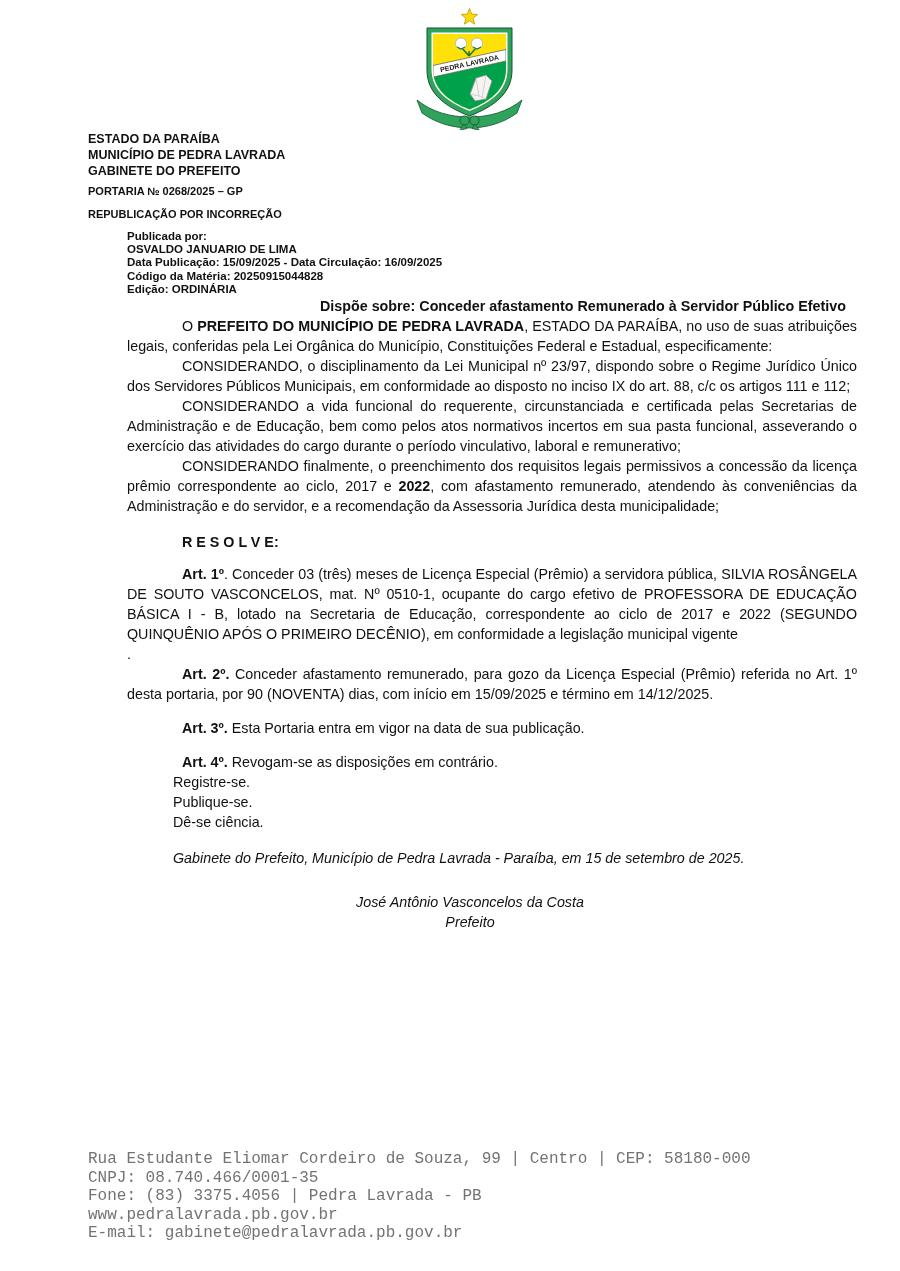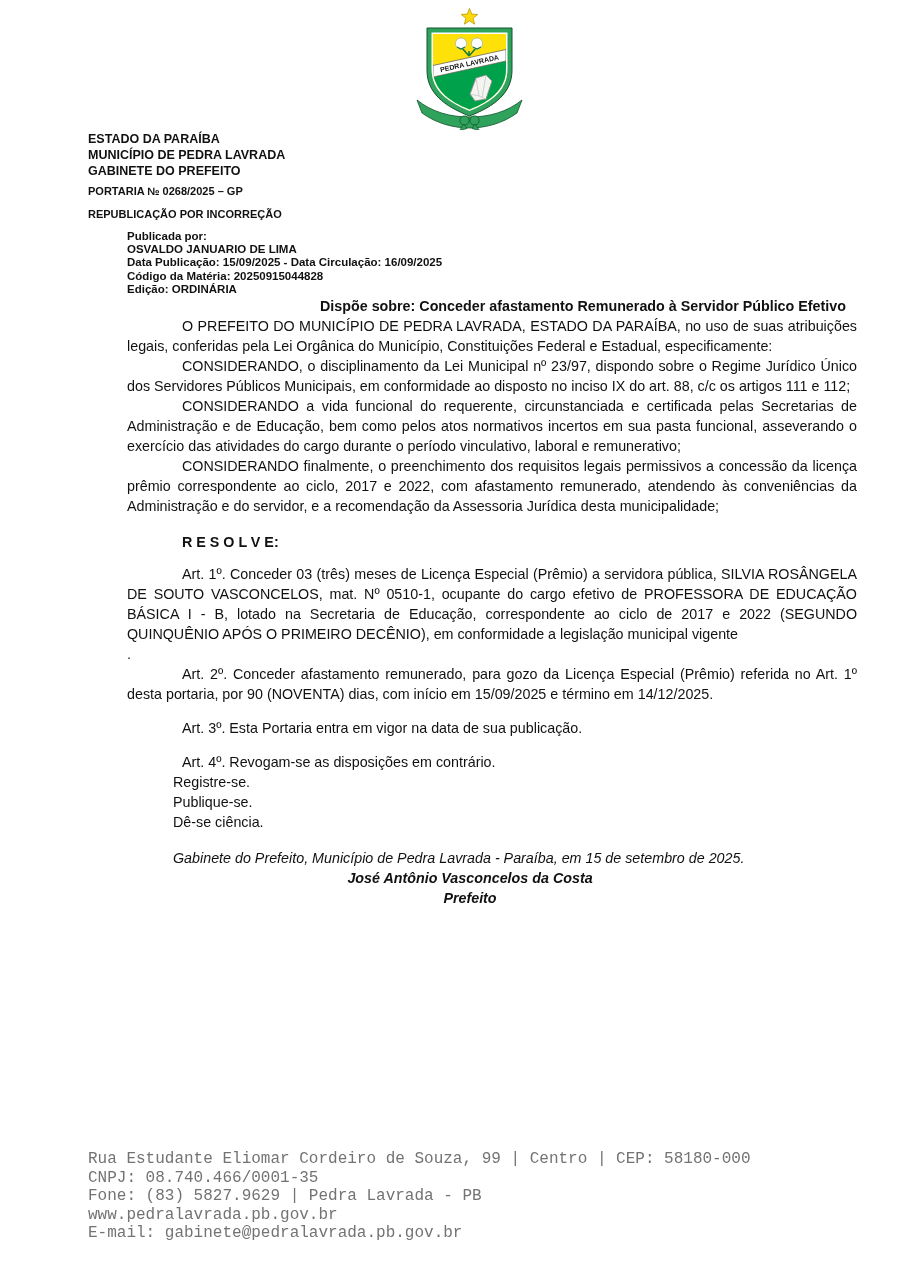--- a/index.html
+++ b/index.html
@@ -25,27 +25,27 @@
     font-size: 11.5px; font-weight: bold; line-height: 13.2px;
   }
 
   .body-block {
     position: absolute; left: 127px; top: 296px; width: 730px;
     font-size: 14.3px; line-height: 20px; text-align: justify;
   }
   .body-block p { margin: 0; }
   .subject { margin-left: 193px !important; font-weight: bold; text-align: left; }
   .indent { text-indent: 55px; }
-  .bold { font-weight: normal; }
+  .bold { font-weight: bold; }
   .resolve { margin-top: 16px !important; font-weight: bold; text-indent: 55px; text-align: left; }
   .art1 { margin-top: 12px !important; }
   .gap14 { margin-top: 14px !important; }
   .closing-line { padding-left: 46px; }
   .place-date { margin-top: 16px !important; padding-left: 46px; text-align: left; font-style: italic; }
-  .signature { margin-top: 0; text-align: center; padding-right: 44px; font-weight: bold; font-style: italic; }
+  .signature { margin-top: 24px; text-align: center; padding-right: 44px; font-weight: normal; font-style: italic; }
   .sig-line { line-height: 20px; }
 
   .doc-footer {
     top: 1150px;
     font-family: Liberation Mono, monospace;
     font-size: 16px; line-height: 18.6px; font-weight: normal; color: #737373;
   }
 </style>
 </head>
 <body>
@@ -141,18 +141,18 @@
 
     <div class="signature">
       <div class="sig-line">José Antônio Vasconcelos da Costa</div>
       <div class="sig-line">Prefeito</div>
     </div>
   </div>
 
   <div class="centered-col doc-footer">
     <div>Rua Estudante Eliomar Cordeiro de Souza, 99 | Centro | CEP: 58180-000</div>
     <div>CNPJ: 08.740.466/0001-35</div>
-    <div>Fone: (83) 5827.9629 | Pedra Lavrada - PB</div>
+    <div>Fone: (83) 3375.4056 | Pedra Lavrada - PB</div>
     <div>www.pedralavrada.pb.gov.br</div>
     <div>E-mail: gabinete@pedralavrada.pb.gov.br</div>
   </div>
 
 </div>
 
 </body></html>

